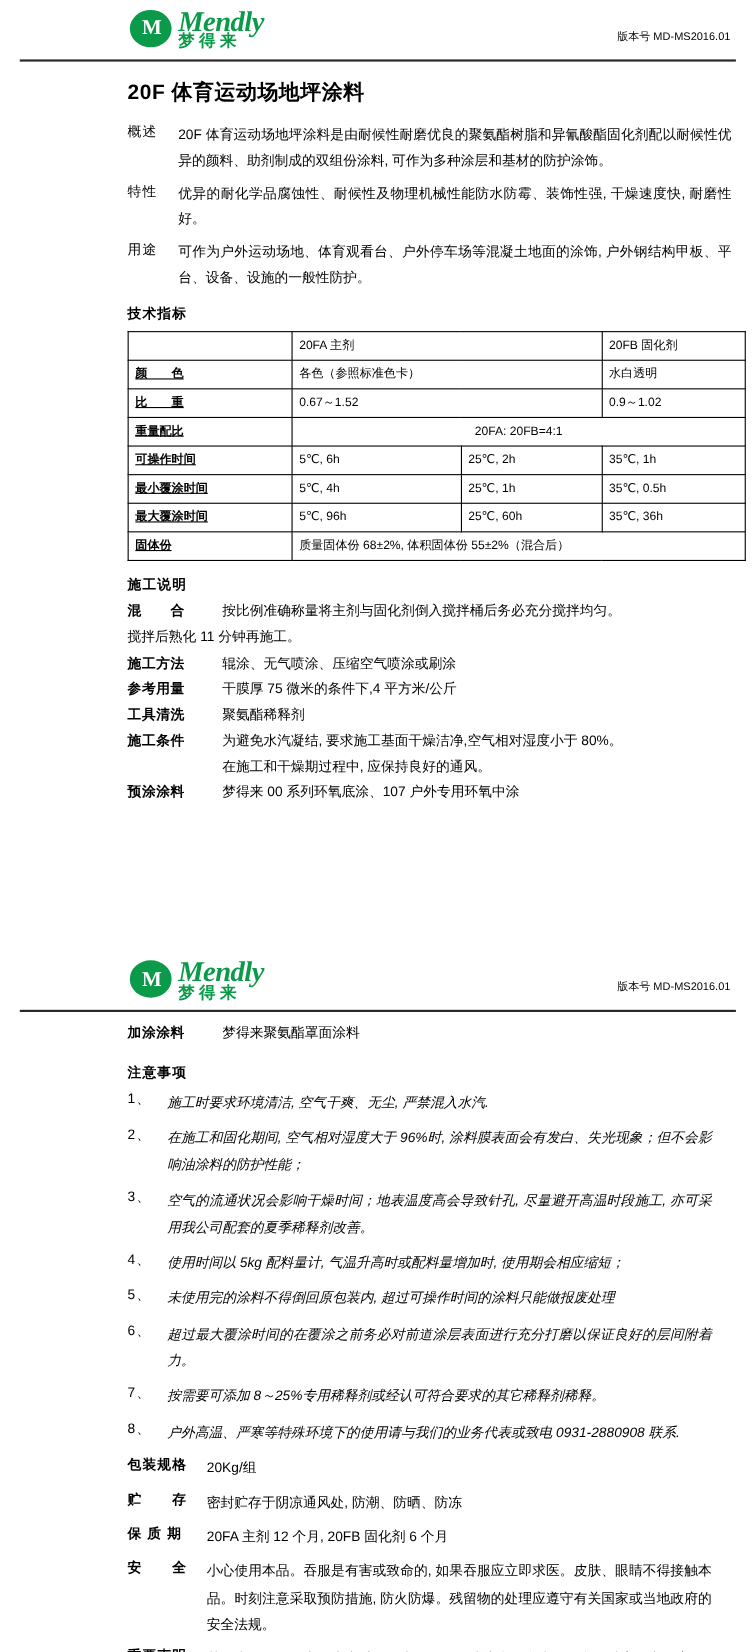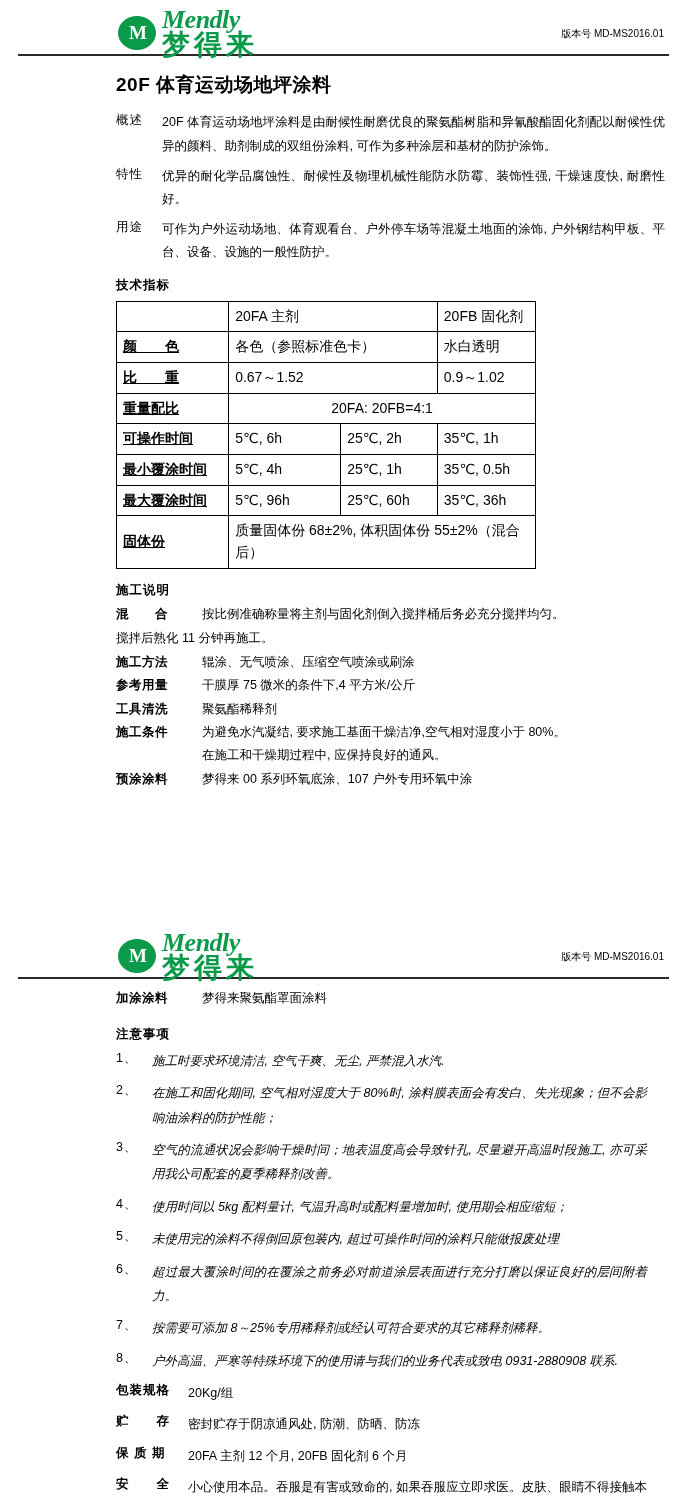--- a/index.html
+++ b/index.html
@@ -45,21 +45,21 @@
   .logo-text { line-height: 1.05; }
   .logo-en {
     font-family: "Liberation Serif", serif;
     font-size: 26px;
     font-weight: bold;
     font-style: italic;
     color: #0a9a4a;
     letter-spacing: -0.5px;
   }
   .logo-cn {
-    font-size: 28px;
+    font-size: 15px;
     font-weight: bold;
     color: #0a9a4a;
     letter-spacing: 4px;
     margin-top: -3px;
   }
   .version {
     position: absolute;
     right: 23px;
     top: 26px;
     font-size: 10px;
@@ -95,23 +95,23 @@
     text-align: justify;
   }
   .sec-title {
     font-weight: bold;
     margin: 12px 0 5px 94px;
     letter-spacing: 1px;
   }
   
   table.spec {
     border-collapse: collapse;
-    width: 420px;
+    width: 562px;
     margin-left: 94px;
-    font-size: 14px;
+    font-size: 11px;
   }
   table.spec td {
     border: 1px solid #000;
     padding: 4px 6px;
     height: 24px;
     vertical-align: middle;
   }
   td.c1 { width: 128px; font-weight: bold; text-decoration: underline; }
   td.c2 { width: 132px; }
   td.c3 { width: 110px; }
@@ -302,21 +302,21 @@
     </div>
 
     <div class="sec-title" style="margin-top:16px">注意事项</div>
 
     <div class="note-row">
       <div class="num">1、</div>
       <div class="txt">施工时要求环境清洁, 空气干爽、无尘, 严禁混入水汽.</div>
     </div>
     <div class="note-row">
       <div class="num">2、</div>
-      <div class="txt">在施工和固化期间, 空气相对湿度大于 80%时, 涂料膜表面会有发白、失光现象；但不会影响油涂料的防护性能；</div>
+      <div class="txt">在施工和固化期间, 空气相对湿度大于 96%时, 涂料膜表面会有发白、失光现象；但不会影响油涂料的防护性能；</div>
     </div>
     <div class="note-row">
       <div class="num">3、</div>
       <div class="txt">空气的流通状况会影响干燥时间；地表温度高会导致针孔, 尽量避开高温时段施工, 亦可采用我公司配套的夏季稀释剂改善。</div>
     </div>
     <div class="note-row">
       <div class="num">4、</div>
       <div class="txt">使用时间以 5kg 配料量计, 气温升高时或配料量增加时, 使用期会相应缩短；</div>
     </div>
     <div class="note-row">

